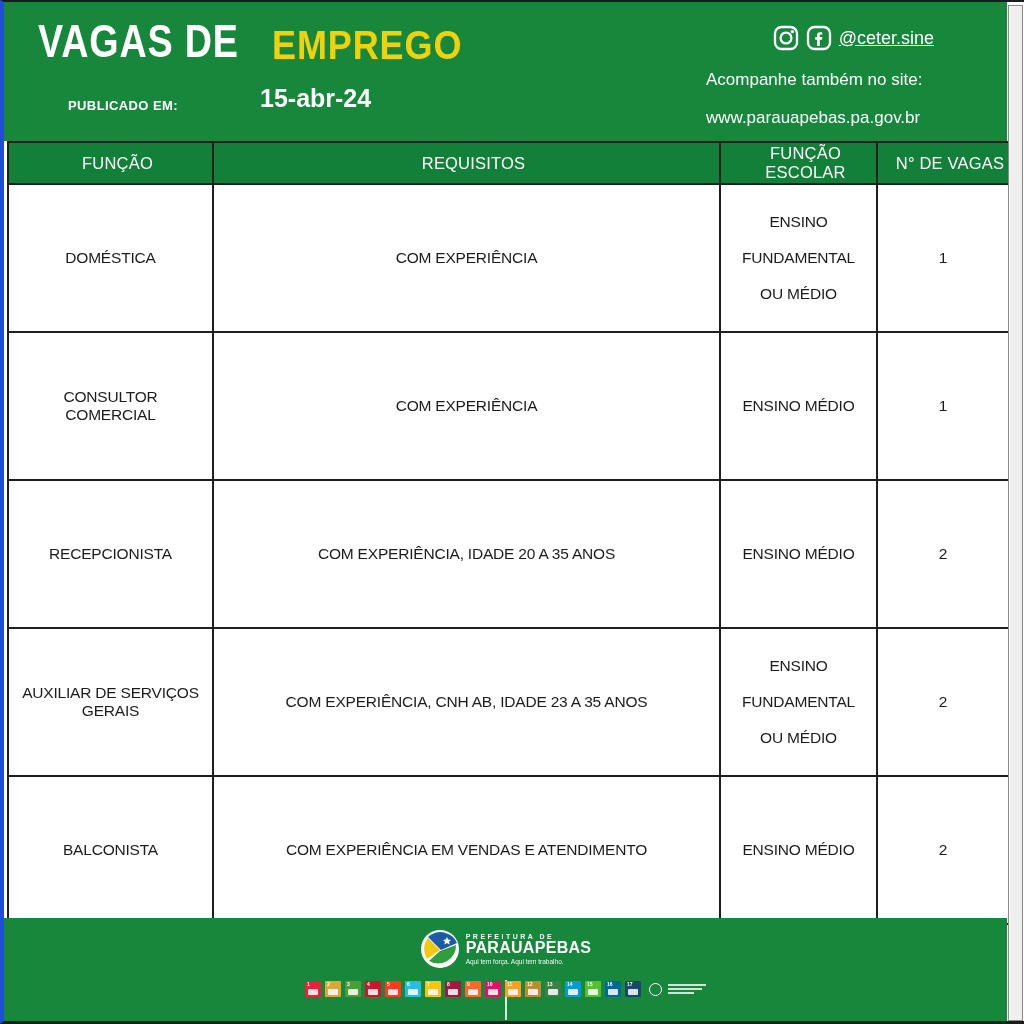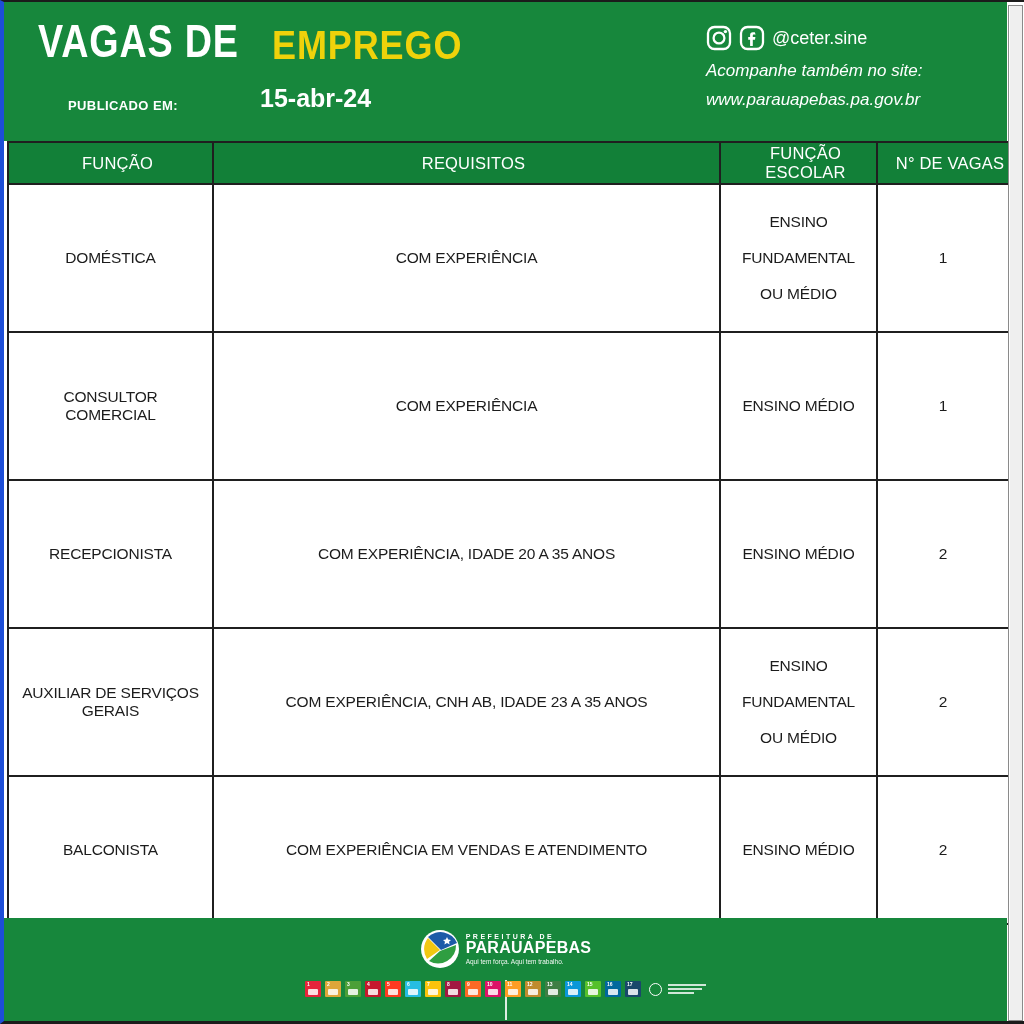--- a/index.html
+++ b/index.html
@@ -15,23 +15,23 @@
     position:absolute;left:34px;top:12px;font-size:46px;font-weight:600;color:#ffffff;
     display:inline-block;transform:scaleX(.82);transform-origin:left top;letter-spacing:1px;white-space:nowrap;
   }
   .title-highlight{
     position:absolute;left:268px;top:21px;font-size:40px;font-weight:800;color:#EFD20B;
     display:inline-block;transform:scaleX(.9);transform-origin:left top;letter-spacing:1px;white-space:nowrap;
   }
   .pub-label{position:absolute;left:64px;top:96px;font-size:13px;font-weight:700;color:#fff;letter-spacing:.4px;}
   .pub-date{position:absolute;left:256px;top:82px;font-size:25px;font-weight:700;color:#fff;}
   .social{position:absolute;left:702px;top:22px;width:228px;color:#fff;}
-  .social-row{display:flex;align-items:center;gap:7px;height:28px;}
+  .social-row{display:flex;justify-content:flex-end;align-items:center;gap:7px;height:28px;text-decoration:underline;}
   .social-handle{font-size:18px;}
-  .social-line{font-size:17px;margin-top:9px;white-space:nowrap;font-style:italic;}
+  .social-line{font-size:17px;margin-top:18px;white-space:nowrap;}
   .sicon{width:26px;height:26px;display:block;}
   
   .scrollbar{
     position:absolute;top:3px;right:1px;width:15px;height:1016px;
     background:#efefef;border:1px solid #8a8a8a;box-sizing:border-box;
     box-shadow:inset 1px 0 0 #ffffff;
   }
   
   table.jobs{
     position:absolute;left:3px;top:139px;width:1001px;border-collapse:collapse;table-layout:fixed;

